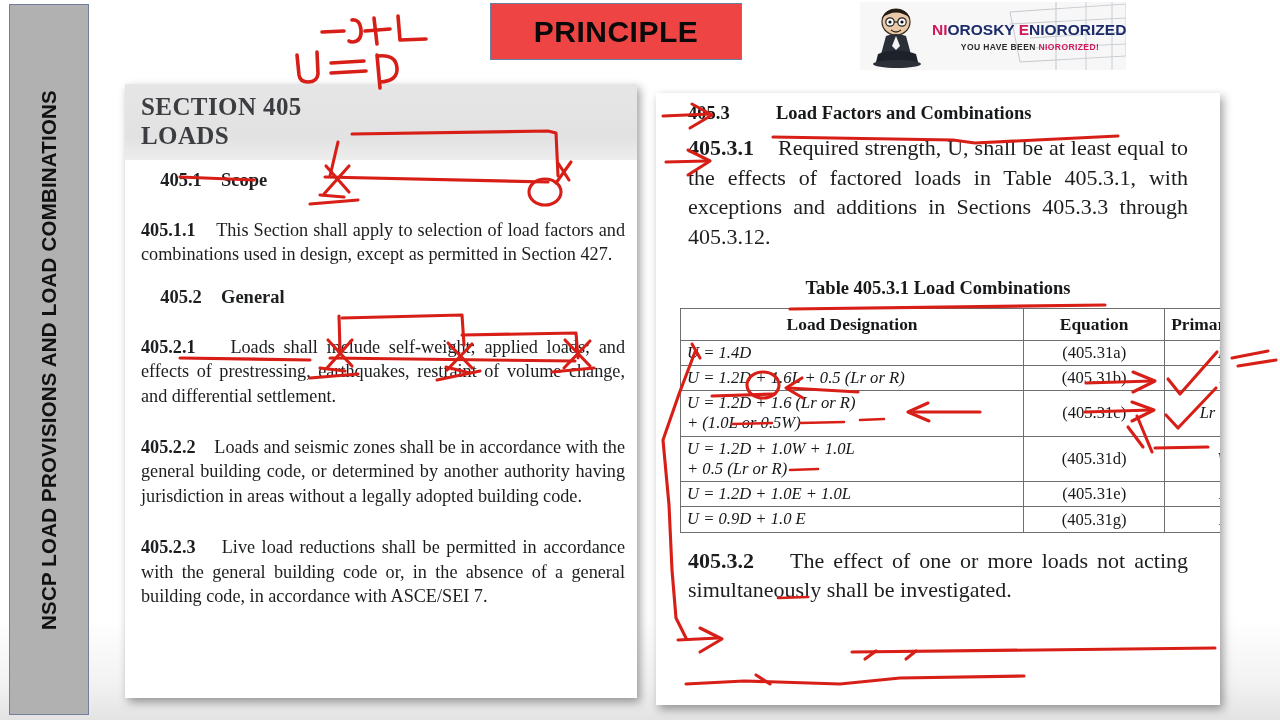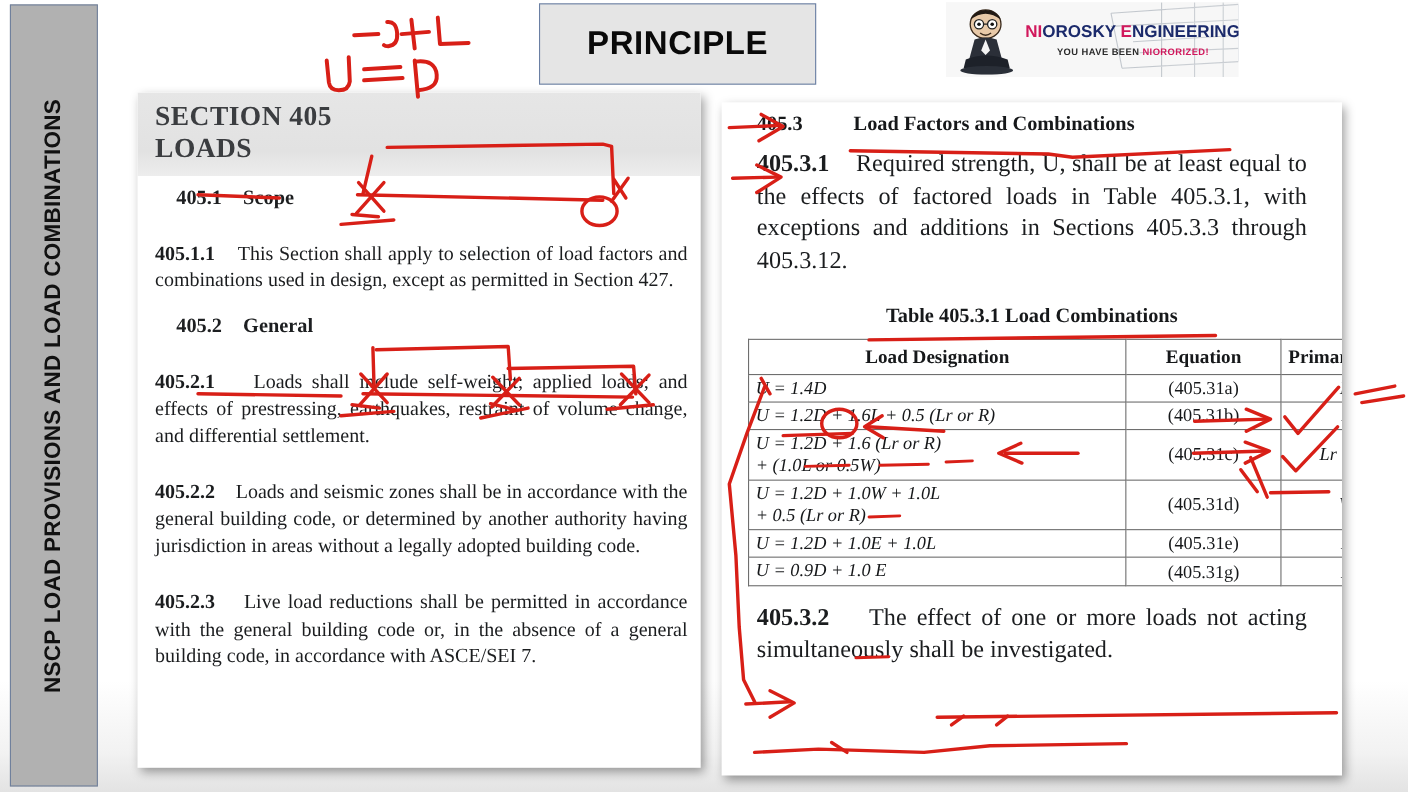--- a/index.html
+++ b/index.html
@@ -17,22 +17,22 @@
     display:flex;align-items:center;justify-content:center;
   }
   #sidebar .vtext{
     transform:rotate(-90deg);white-space:nowrap;
     font-family:"Liberation Sans", sans-serif;
     font-weight:bold;font-size:20.5px;letter-spacing:.2px;color:#111;
   }
 
   
   #principle{
-    position:absolute;left:490px;top:3px;width:252px;height:74px;
-    background:#e5e5e5;border:1.8px solid #6a7fa3;box-sizing:border-box;
+    position:absolute;left:490px;top:3px;width:252px;height:57px;
+    background:#ef4444;border:1.8px solid #6a7fa3;box-sizing:border-box;
     display:flex;align-items:center;justify-content:center;
   }
   #principle .t{
     font-family:"Liberation Sans", sans-serif;
     font-weight:bold;font-size:30px;color:#0a0a0a;letter-spacing:.5px;
   }
 
   
   #logo{
     position:absolute;left:860px;top:2px;width:266px;height:68px;
@@ -155,21 +155,21 @@
       <circle cx="24" cy="18" r="1.6" fill="#111"></circle>
         <circle cx="36" cy="18" r="1.6" fill="#111"></circle>
       <path d="M28.2 18 L31.8 18" stroke="#222" stroke-width="1.2"></path>
       <path d="M25 26 q5 4 10 0" stroke="#3a2a1c" stroke-width="1.3" fill="none"></path>
       <path d="M20 32 q10 -4 20 0 l6 22 l-32 0 z" fill="#2b2f38"></path>
       <path d="M30 32 l-4 10 l4 4 l4 -4 z" fill="#f4f4f4"></path>
       <path d="M12 50 q18 -7 38 0 l2 8 l-42 0 z" fill="#1d2129"></path>
       <ellipse cx="31" cy="60" rx="24" ry="4" fill="#2a2f38"></ellipse>
     </svg>
     <div class="brand">
-      <span class="r">NI</span><span>OROSKY </span><span class="r">E</span><span>NGINEERING </span>
+      <span class="r">NI</span><span>OROSKY </span><span class="r">E</span><span>NIORORIZED </span>
     </div>
     <div class="tag">
       <span>YOU HAVE BEEN </span><span class="hl">NIORORIZED!</span>
     </div>
   </div>
 
   <div class="scan doc" id="leftdoc">
     <div class="hdrband"></div>
     <div class="secttitle">
       <div>SECTION 405</div>

